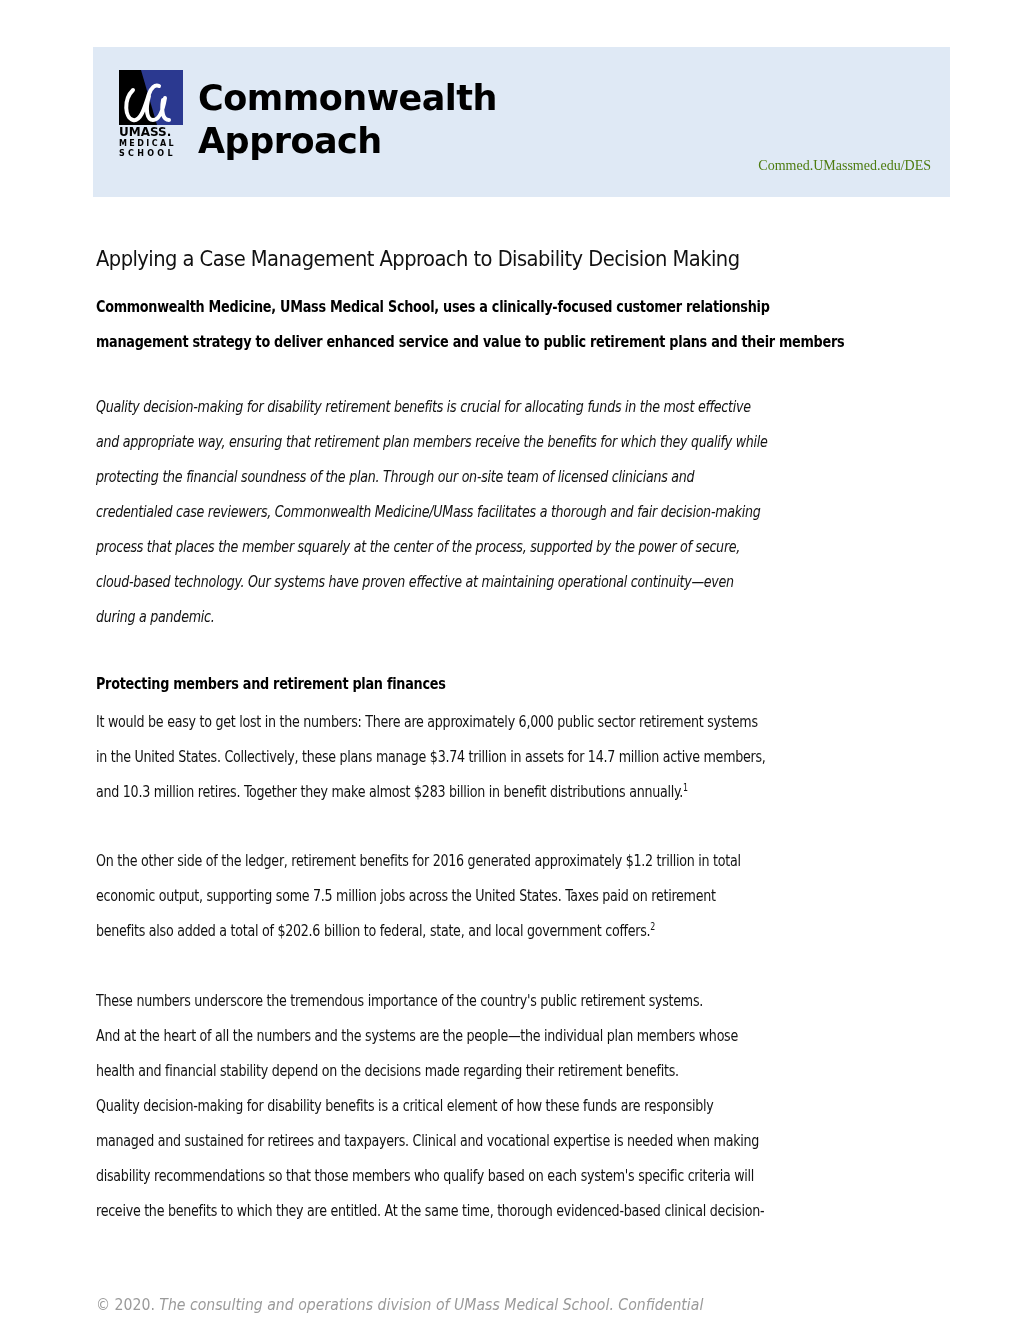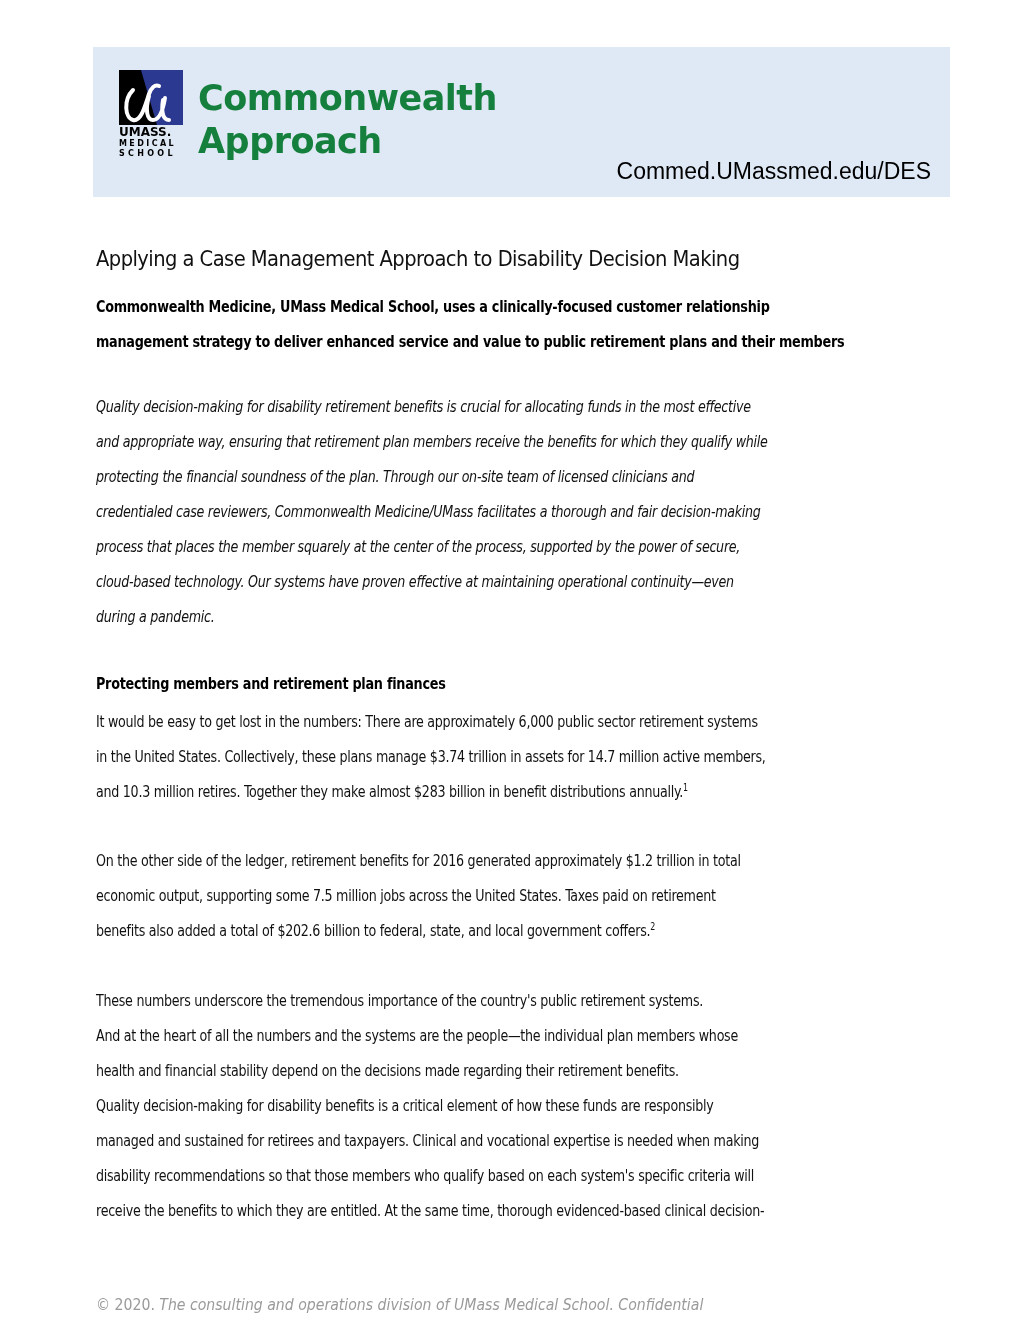--- a/index.html
+++ b/index.html
@@ -1,23 +1,23 @@
 <!DOCTYPE html>
 <html><head>
 <meta charset="utf-8">
 <style>
   html, body { margin: 0; padding: 0; background: #ffffff; }
   body { width: 1026px; height: 1342px; position: relative; overflow: hidden;
          font-family: "Liberation Sans", sans-serif; color: #000; }
   .banner { position: absolute; left: 93px; top: 47px; width: 857px; height: 150px; background: #dfe9f5; }
   .logo { position: absolute; left: 26px; top: 23px; width: 64px; height: 86px; }
-  .brand { position: absolute; left: 105px; top: 30px; color: #15803d; font-family: "DejaVu Sans", sans-serif;
+  .brand { position: absolute; left: 105px; top: 30px; color: #000000; font-family: "DejaVu Sans", sans-serif;
            font-weight: bold; font-size: 35px; line-height: 43px; letter-spacing: -0.5px; }
   .brand div { white-space: nowrap; }
-  .url { position: absolute; right: 19px; top: 111px; font-size: 23px; color: #000000; font-family: Liberation Sans, sans-serif; }
+  .url { position: absolute; right: 19px; top: 111px; font-size: 14px; color: #4d7c0f; font-family: Liberation Serif, serif; }
   .doc { position: absolute; left: 96px; top: 0; width: 860px; font-family: "DejaVu Sans Condensed", "DejaVu Sans", sans-serif; }
   .title { position: absolute; top: 247px; font-size: 21px; font-family: "DejaVu Sans", sans-serif; letter-spacing: -0.6px; white-space: nowrap; color: #111; transform: scaleX(0.93); transform-origin: left; }
   .subtitle { position: absolute; top: 289px; font-size: 16px; font-weight: bold; line-height: 35px; white-space: nowrap; letter-spacing: -0.3px; transform: scaleX(0.89); transform-origin: left; }
   .para { position: absolute; font-size: 16px; line-height: 35px; white-space: nowrap; letter-spacing: -0.3px; transform: scaleX(0.88); transform-origin: left; color: #111; }
   .italic { font-style: italic; }
   .h2 { position: absolute; top: 674px; font-size: 16px; font-weight: bold; white-space: nowrap; letter-spacing: -0.3px; transform: scaleX(0.89); transform-origin: left; }
   sup { font-size: 10px; line-height: 0; vertical-align: 6px; }
   .footer { position: absolute; left: 96px; top: 1295px; font-size: 16px; color: #9a9a9a; white-space: nowrap; transform: scaleX(0.88); transform-origin: left; font-family: "DejaVu Sans", sans-serif; }
   .footer .it { font-style: italic; }
 </style>

